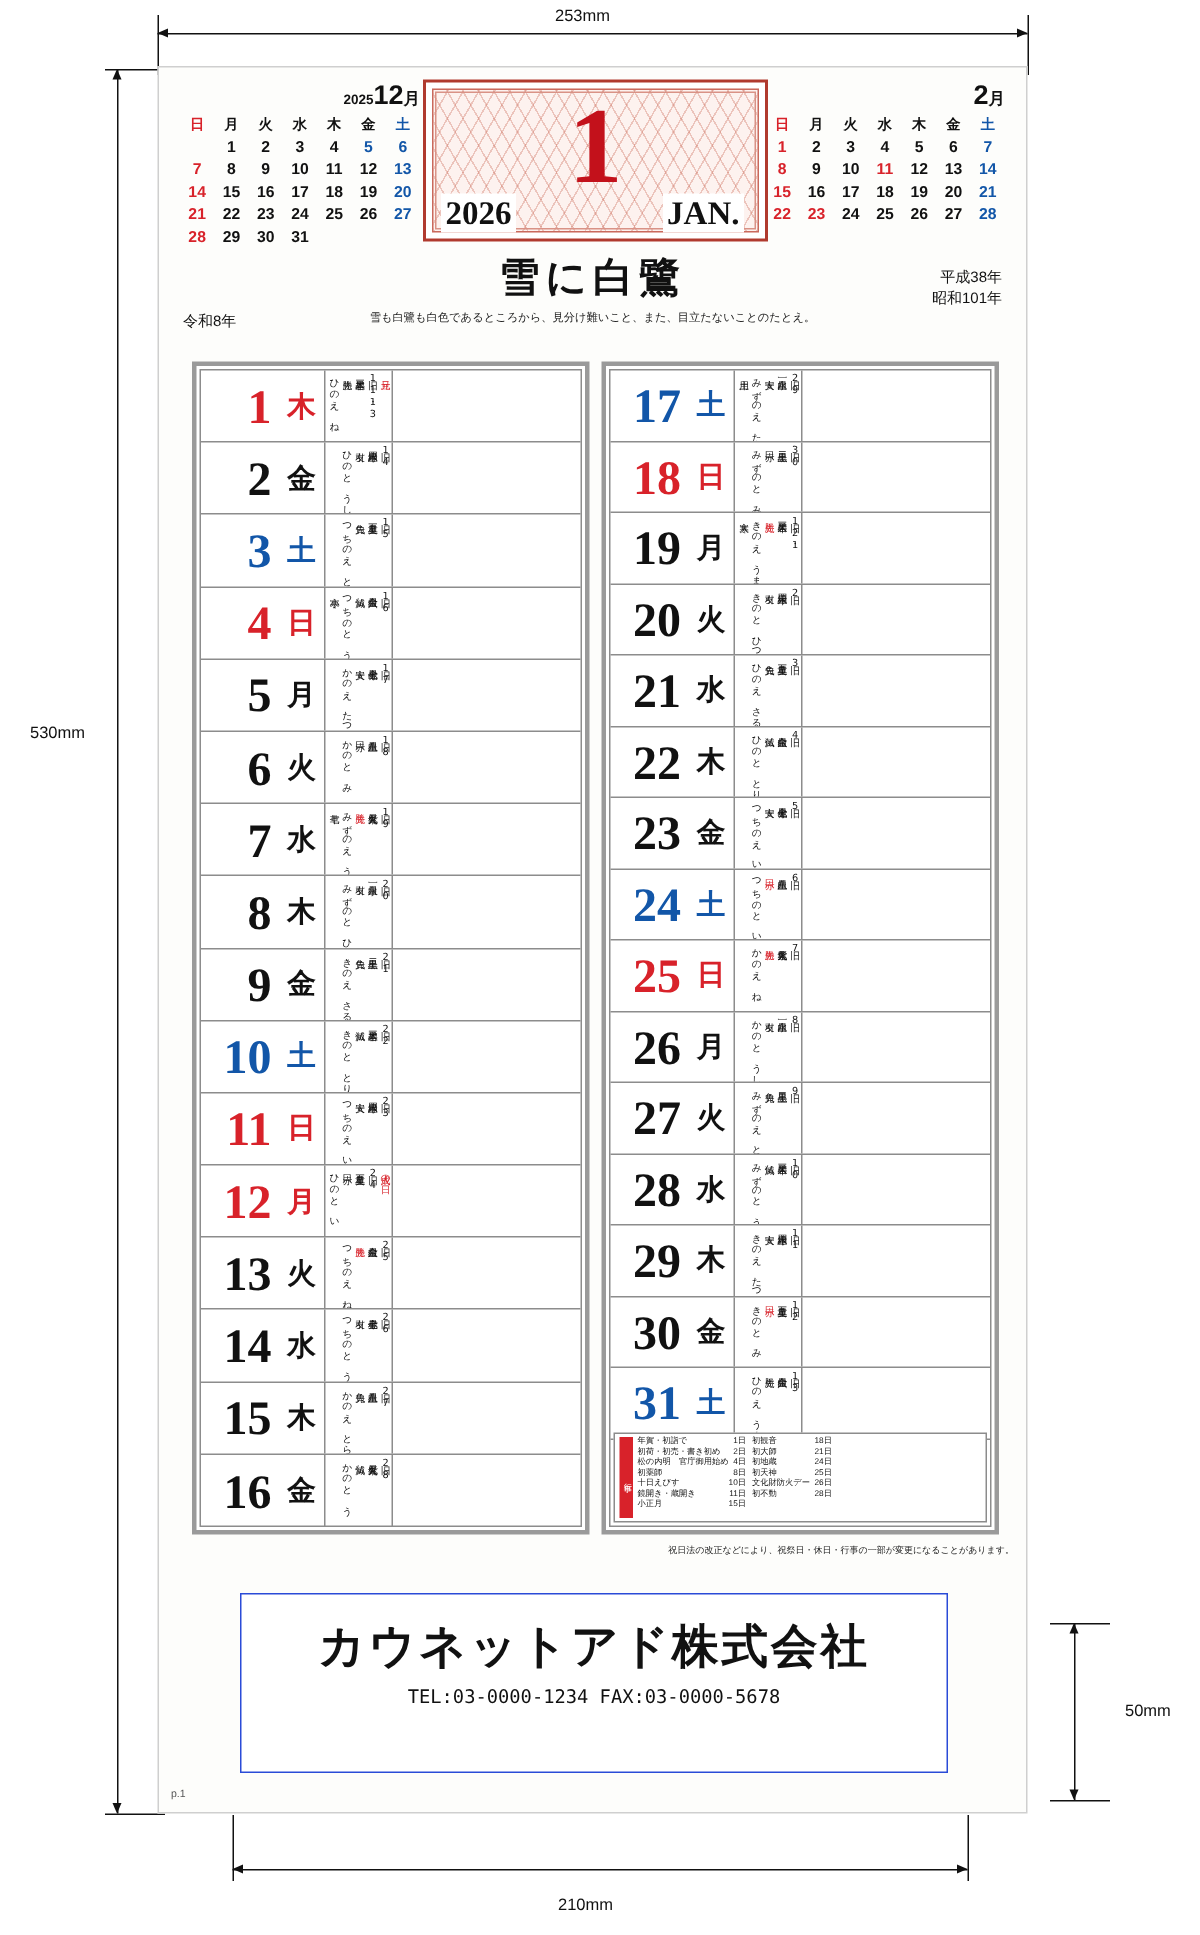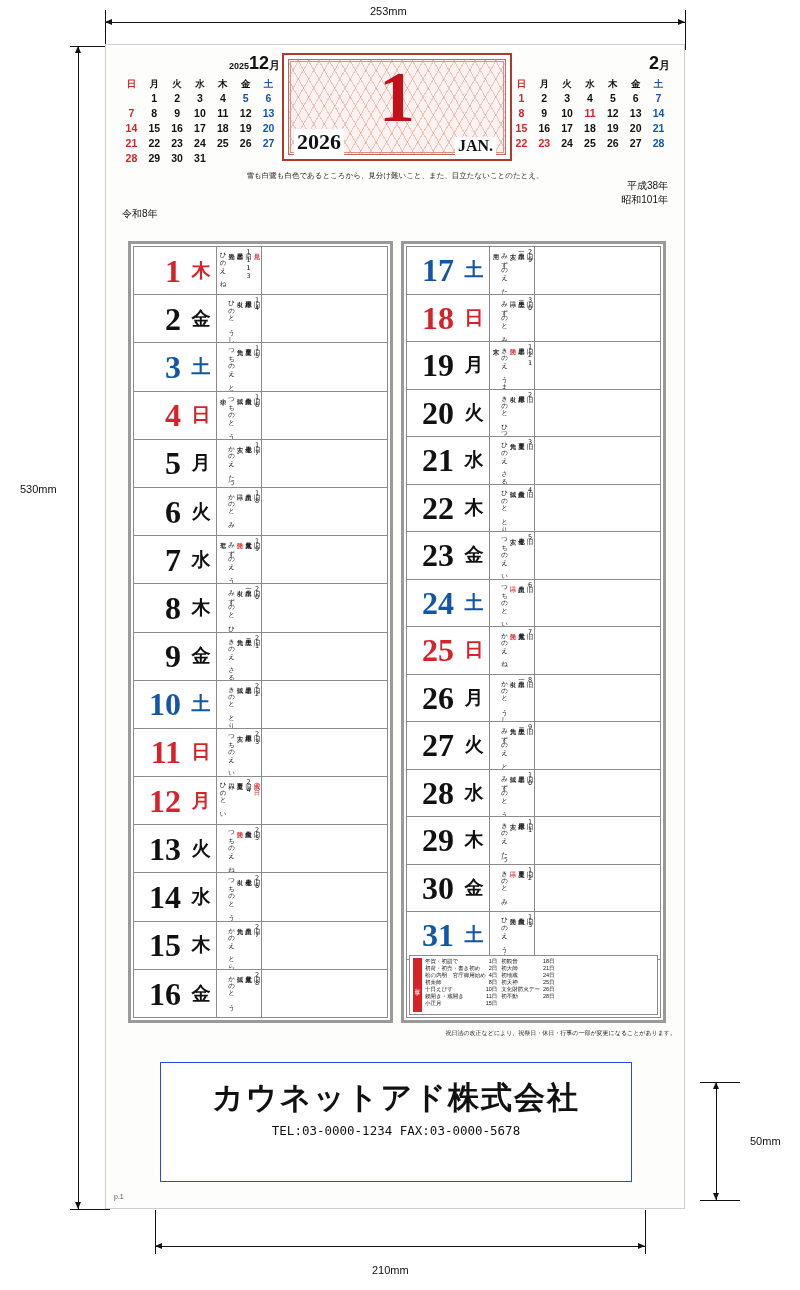--- a/index.html
+++ b/index.html
@@ -70,21 +70,21 @@
     font-size:72px; line-height:72px; font-weight:bold; color:#c3111b;
     font-family:"Liberation Serif", serif;
   }
   .yr-box {
     position:absolute; left:10px; bottom:4px; background:#fff;
     font-size:22px; font-weight:bold; font-family:"Liberation Serif",serif;
     padding:0 3px; color:#111;
   }
   .jan-box {
     position:absolute; right:14px; bottom:4px; background:#fff;
-    font-size:16px; font-weight:bold; font-family:"Liberation Serif",serif;
+    font-size:22px; font-weight:bold; font-family:"Liberation Serif",serif;
     padding:0 3px; color:#111;
   }
 
   
   .title-block { position:absolute; left:0; top:122px; width:100%; text-align:center; }
   .ruby-row { font-size:8px; letter-spacing:14px; color:#111; height:10px; }
   .main-title { font-size:27px; font-weight:bold; letter-spacing:4px; font-family:"DejaVu Sans", sans-serif; }
   .sub-note { font-size:7.5px; color:#222; margin-top:4px; }
 
   .era-left { position:absolute; left:16px; top:162px; font-size:10px; }
@@ -309,20 +309,21 @@
           <td class="wk">26</td>
           <td class="wk">27</td>
           <td class="sat">28</td>
         </tr>
       </tbody>
         </table>
     </div>
   </div>
 
   <div class="title-block">
+    <div class="main-title">雪に白鷺</div>
     <div class="sub-note">雪も白鷺も白色であるところから、見分け難いこと、また、目立たないことのたとえ。</div>
   </div>
   <div class="era-left">令和8年</div>
   <div class="era-right">
     <div>平成38年</div>
     <div>昭和101年</div>
   </div>
 
   <div class="col c1">
     <div class="col-inner" id="col1">

